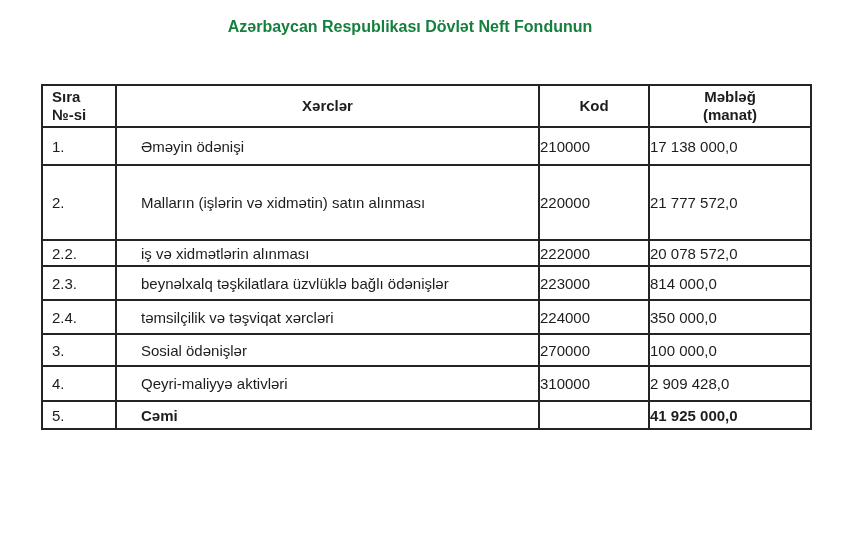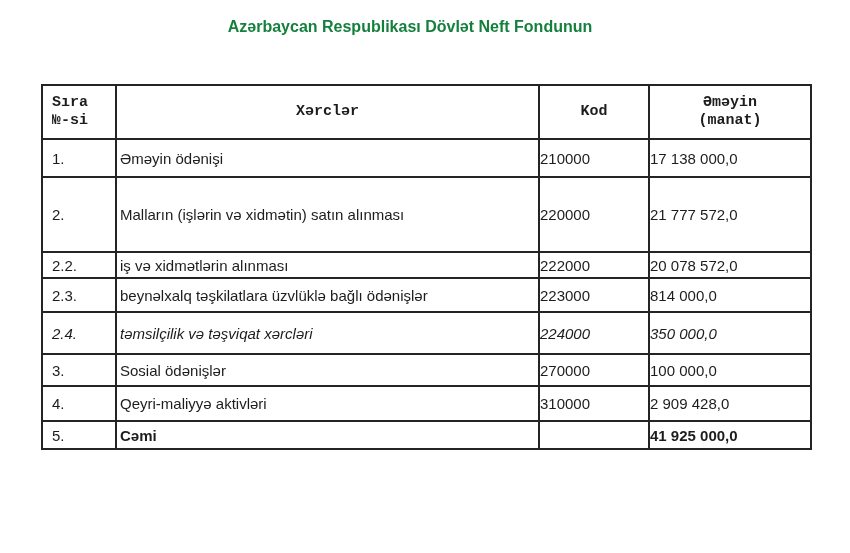--- a/index.html
+++ b/index.html
@@ -52,30 +52,30 @@
   .expense-table th {
     font-weight: bold;
     font-size: 15px;
     line-height: 18px;
   }
   th.h-no { text-align: left; padding-left: 9px; }
   th.h-exp, th.h-code, th.h-amount { text-align: center; }
   th span { display: block; }
 
   td.c-no  { text-align: left; padding-left: 9px; }
-  td.c-exp { text-align: left; padding-left: 3px; border-radius: 17px; }
+  td.c-exp { text-align: left; padding-left: 24px; border-radius: 17px; }
   td.c-code, td.c-amount { text-align: left; }
 
-  tr.r-header { height: 54px; font-family: Liberation Mono, monospace; }
+  tr.r-header { height: 42px; }
   tr.r-1      { height: 38px; }
   tr.r-2      { height: 75px; }
   tr.r-21     { height: 35px; }
   tr.r-22     { height: 26px; }
   tr.r-23     { height: 34px; }
-  tr.r-24     { height: 42px; font-style: italic; }
+  tr.r-24     { height: 34px; }
   tr.r-3      { height: 32px; }
   tr.r-4      { height: 35px; }
   tr.r-5      { height: 28px; }
 
   tr.r-5 td.c-exp, tr.r-5 td.c-amount { font-weight: bold; }
 </style>
 </head>
 <body>
 
 <div class="page">
@@ -93,21 +93,21 @@
     </colgroup>
     <tbody>
         <tr class="r-header">
       <th class="h-no">
         <span>Sıra</span>
         <span>№-si</span>
       </th>
       <th class="h-exp">Xərclər</th>
       <th class="h-code">Kod</th>
       <th class="h-amount">
-        <span>Əməyin</span>
+        <span>Məbləğ</span>
         <span>(manat)</span>
       </th>
     </tr>
     <tr class="r-1">
       <td class="c-no">1.</td>
       <td class="c-exp">Əməyin ödənişi</td>
       <td class="c-code">210000</td>
       <td class="c-amount">17 138 000,0</td>
     </tr>
     <tr class="r-2">

